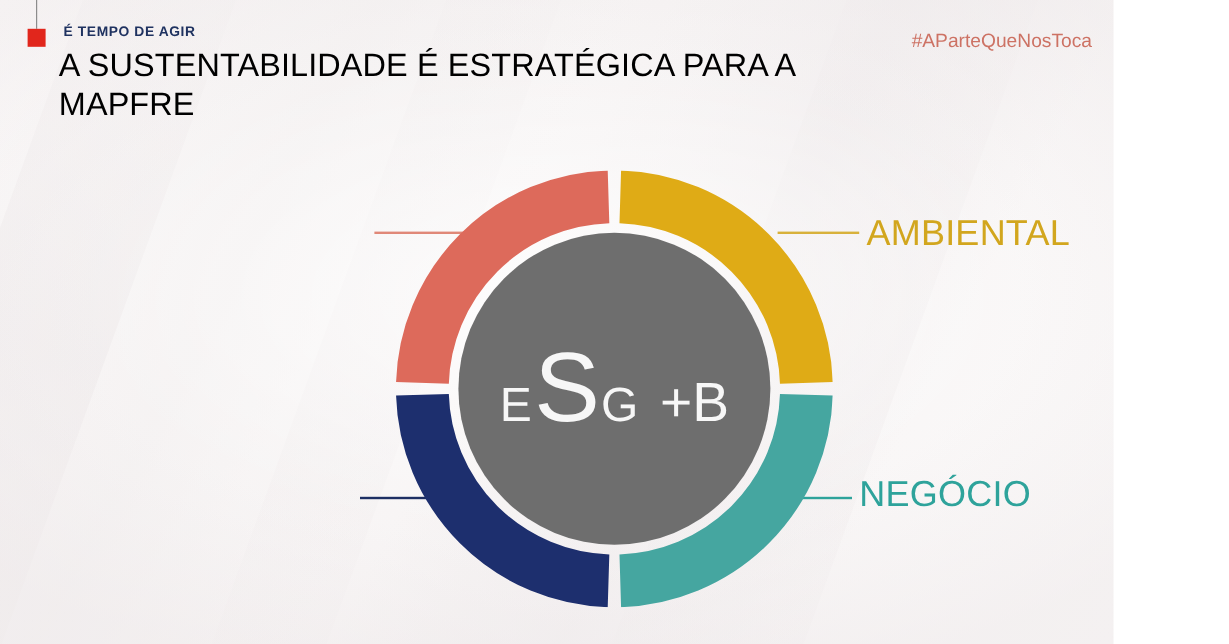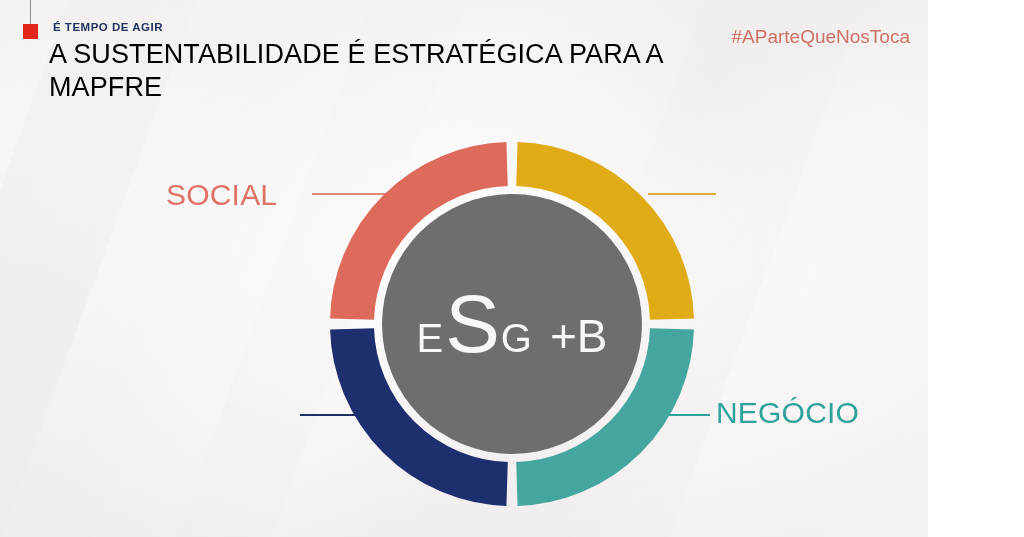--- a/index.html
+++ b/index.html
@@ -72,21 +72,21 @@
     font-size: 27px;
     line-height: 1.22;
     font-weight: normal;
     color: #000000;
     letter-spacing: 0.1px;
   }
   .hashtag {
     position: absolute;
     right: 18px;
     top: 26px;
-    font-size: 19px;
+    font-size: 16px;
     color: #cd7264;
     white-space: nowrap;
     margin-left: 37px;
   }
 
   
   .diagram {
     position: absolute;
     left: 0;
     top: 0;
@@ -188,20 +188,20 @@
 
     <div class="hub">
       <div class="hub-text">
         <span class="ch-e">E</span>
         <span class="ch-s">S</span>
         <span class="ch-g">G</span>
         <span class="ch-b">+B</span>
       </div>
     </div>
 
-    <div class="lbl lbl-social">SOCIAL</div>
-
+
+    <div class="lbl lbl-ambiental">AMBIENTAL</div>
 
     <div class="lbl lbl-negocio">NEGÓCIO</div>
 
 
   </div>
 </div>
 
 </body></html>

